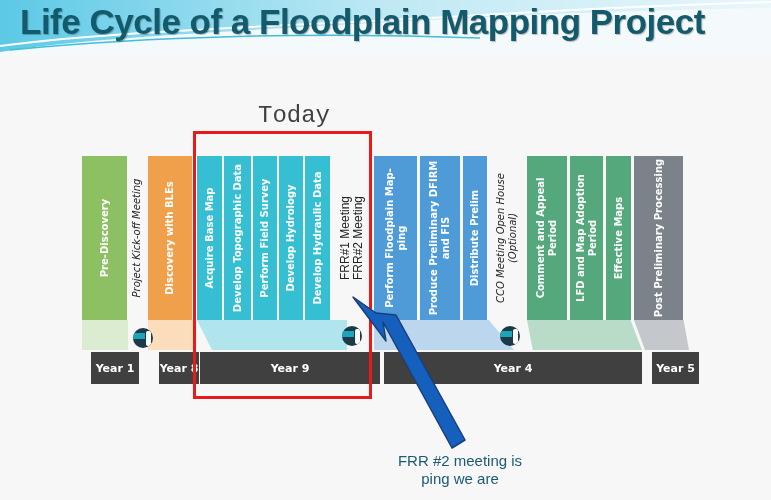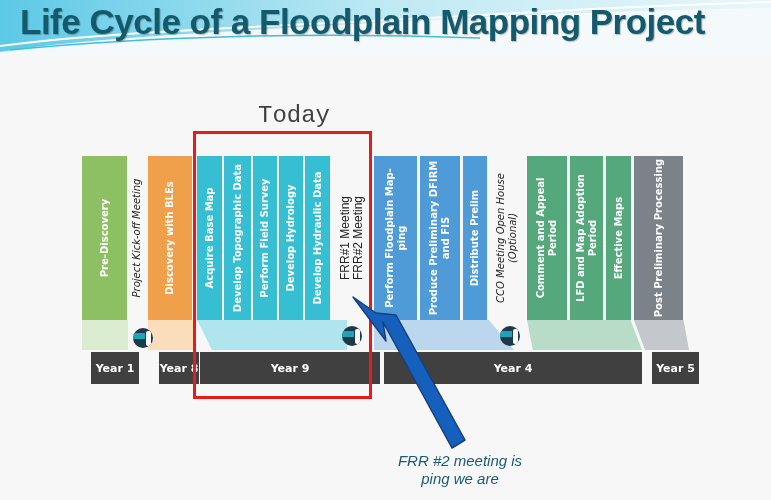--- a/index.html
+++ b/index.html
@@ -11,21 +11,21 @@
   .col { position:absolute; top:156px; height:164px; }
   .col .lbl { position:absolute; left:50%; top:50%; transform:translate(-50%,-50%) rotate(-90deg); white-space:nowrap; text-align:center; color:#fff; font-weight:bold; font-size:10px; line-height:12px; }
   .col.white .lbl { color:#222; font-weight:normal; font-style:italic; }
   .col.frr .lbl { color:#222; font-weight:normal; font-style:normal; font-family:"Liberation Sans", sans-serif; font-size:12px; line-height:13px; }
   .base { position:absolute; top:320px; height:30px; }
   .year { position:absolute; top:352px; height:32px; background:#404040; color:#fff; font-weight:bold; font-size:11px; display:flex; align-items:center; justify-content:center; }
   .person { position:absolute; width:20px; height:20px; border-radius:50%; background:#1d3a4a; overflow:hidden; }
   .person:before { content:""; position:absolute; left:0; top:5px; width:12px; height:6px; background:#1aa6b8; }
   .person:after { content:""; position:absolute; right:2px; top:3px; width:5px; height:15px; background:#fff; border-radius:2px; }
   .redbox { position:absolute; left:193px; top:131px; width:179px; height:268px; border:3px solid #e81a1a; box-sizing:border-box; }
-  .note { position:absolute; left:385px; top:452px; width:150px; text-align:center; font-family:"Liberation Sans", sans-serif; font-size:15px; line-height:18px; color:#1c5a74;font-style:italic; }
+  .note { position:absolute; left:385px; top:452px; width:150px; text-align:center; font-family:"Liberation Sans", sans-serif; font-size:15px; line-height:18px; color:#1c5a74; }
   .arrow { position:absolute; left:0; top:0; }
 </style>
 </head>
 <body>
 
 <div class="banner">
   <svg width="771" height="55">
     <defs>
       <linearGradient id="g1" x1="0" x2="1" y1="0" y2="0">
         <stop offset="0" stop-color="#5cc9e6"></stop>

